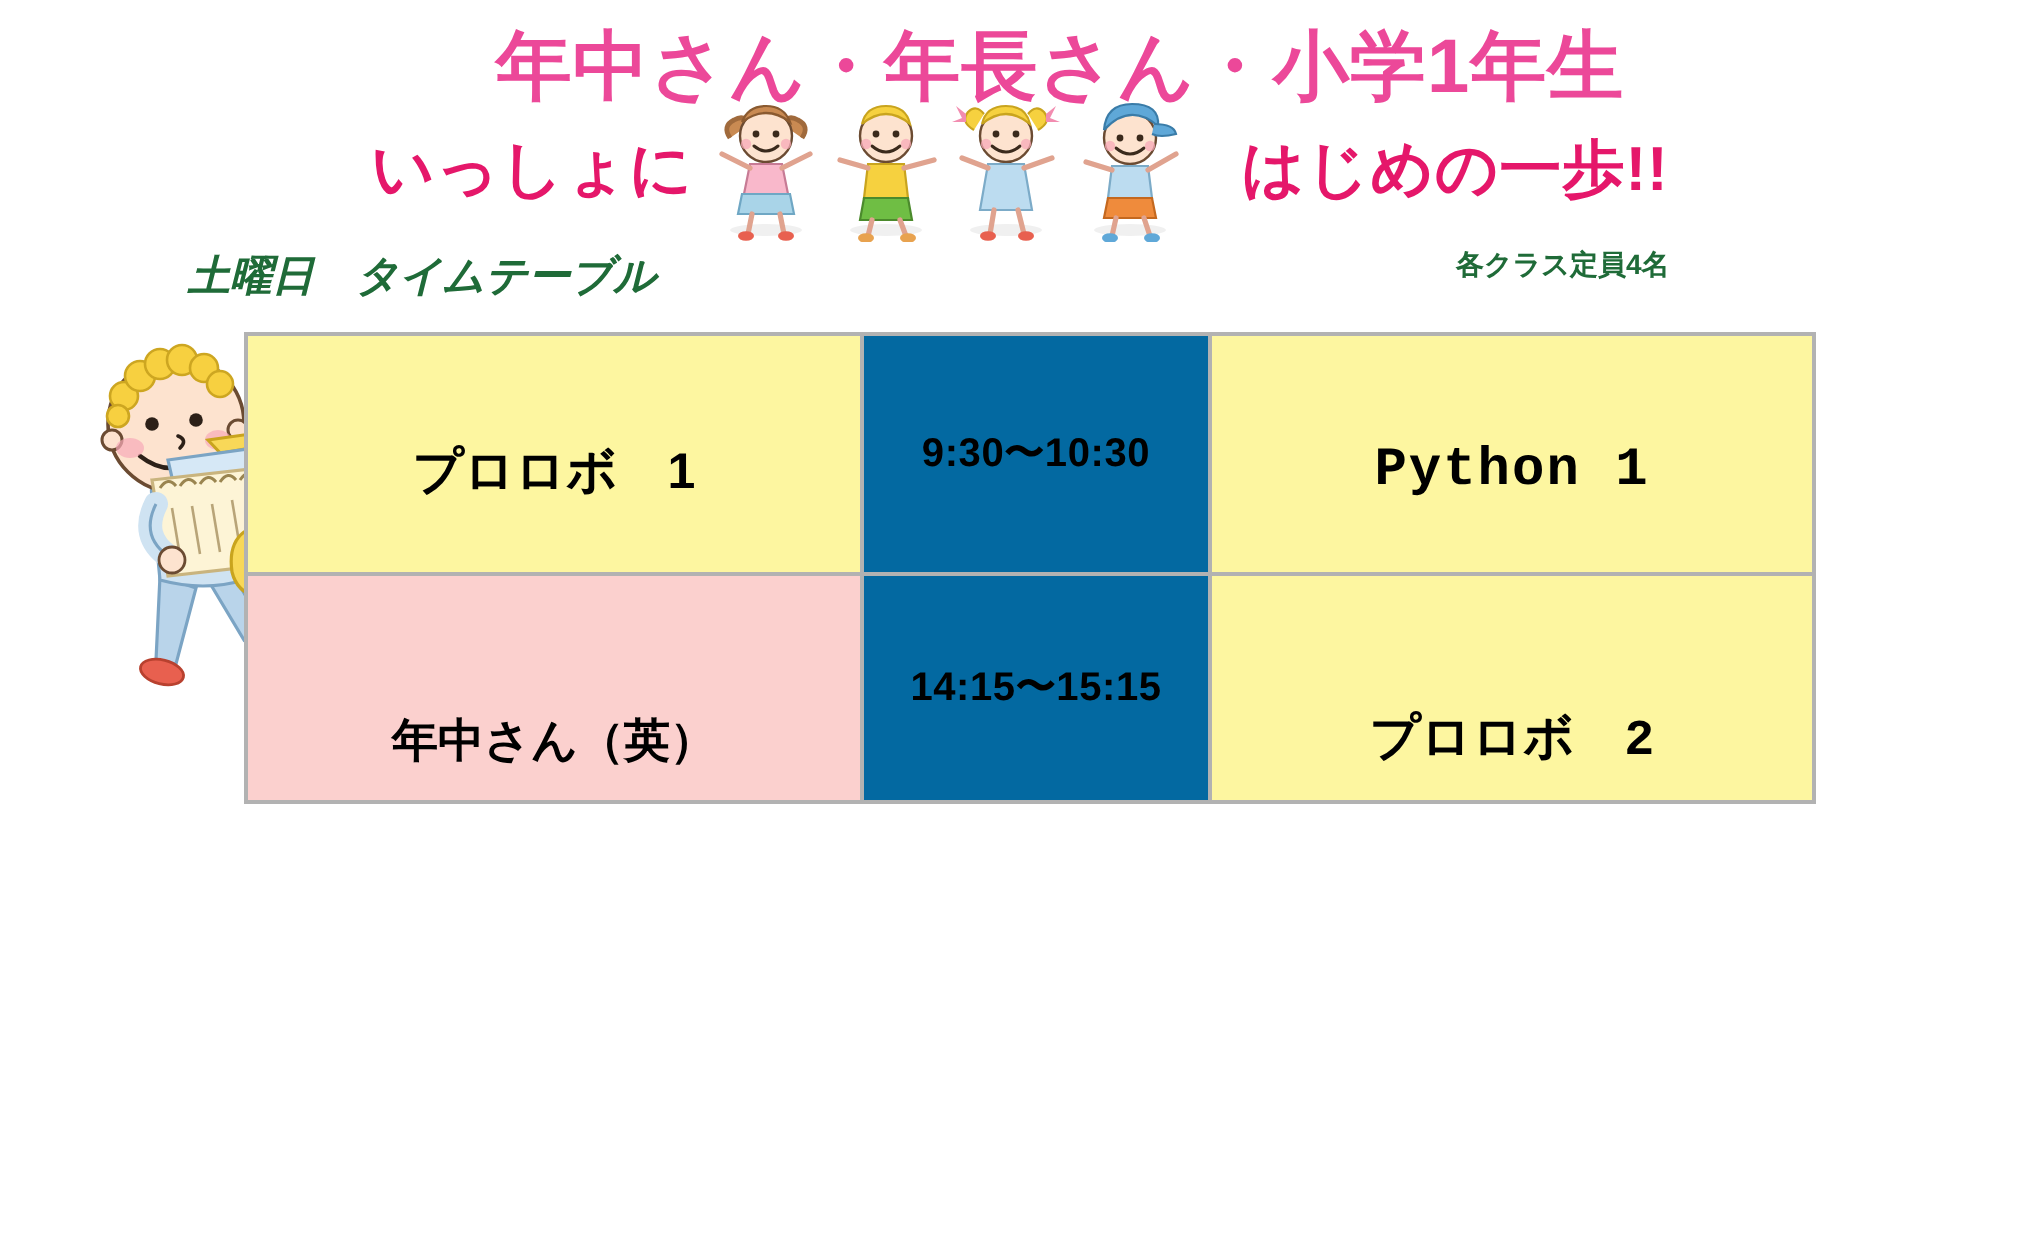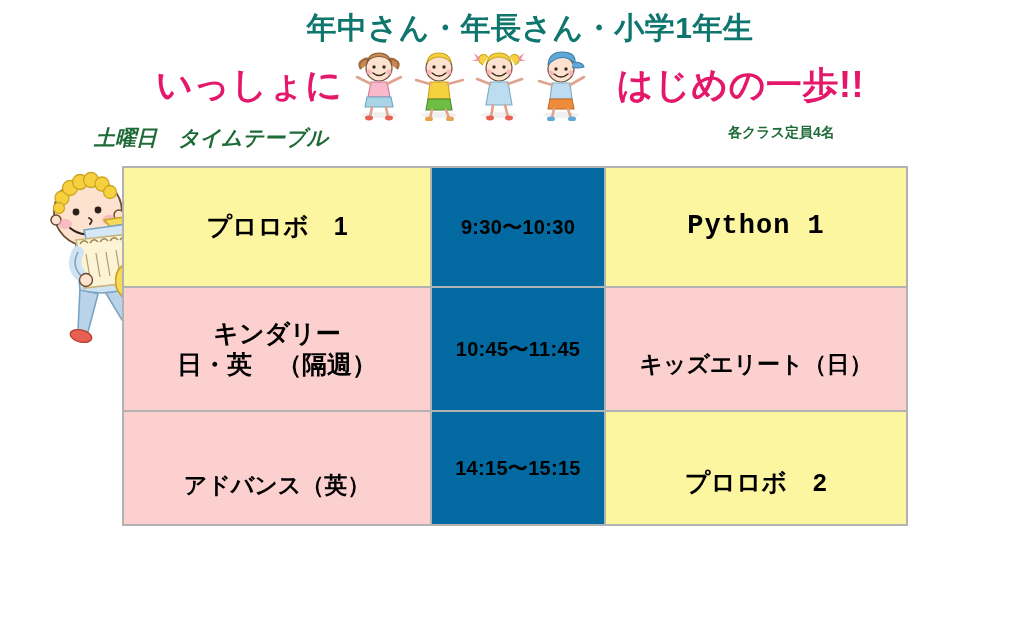--- a/index.html
+++ b/index.html
@@ -27,39 +27,39 @@
 
   
   .headline-1 {
     position: absolute;
     left: 0;
     top: 8px;
     width: 1020px;
     text-align: center;
     padding-left: 40px;
     box-sizing: border-box;
-    font-size: 30px;
+    font-size: 38px;
     font-weight: bold;
     letter-spacing: 0.5px;
-    color: #0f766e;
+    color: #ec4899;
     white-space: nowrap;
   }
   .headline-2-row {
     position: absolute;
     left: 0;
     top: 56px;
     width: 1020px;
     height: 58px;
     display: flex;
     align-items: center;
     justify-content: center;
     gap: 0px;
   }
   .headline-2 {
-    font-size: 36px;
+    font-size: 31px;
     font-weight: bold;
     color: #e5176a;
     white-space: nowrap;
     letter-spacing: 0.5px;
   }
   .kids-art {
     width: 262px;
     height: 72px;
     flex: 0 0 auto;
     margin: 0 6px;
@@ -101,21 +101,21 @@
 
   .cell-yellow { background: #fdf6a0; }
   .cell-pink   { background: #fbd0ce; }
   .cell-time   { background: #0369a1; color: #1a6b38; font-size: 20px; letter-spacing: 0.3px; }
 
   .r1 td { height: 118px; }
   .r2 td { height: 122px; }
   .r3 td { height: 118px; }
   .r4 td { height: 112px; }
 
-  .class-name { font-size: 25px; }
+  .class-name { font-size: 25px; margin-top: 19px; }
   .class-name.small { font-size: 23px; }
   .class-name.latin { font-size: 27px; letter-spacing: 1px; }
   .pad-down { padding-top: 34px; }
   .pad-down-sm { padding-top: 26px; }
 
   
   .mascot {
     position: absolute;
     left: 18px;
     top: 160px;
@@ -319,35 +319,25 @@
     <tr class="r1">
       <td class="col-left cell-yellow">
         <div class="class-name">プロロボ　1</div>
       </td>
       <td class="col-time cell-time">9:30〜10:30</td>
       <td class="col-right cell-yellow">
         <div class="class-name latin">Python  1</div>
       </td>
     </tr>
 
-    <tr class="r2">
-      <td class="col-left cell-pink">
-        <div class="class-name">キンダリー</div>
-        <div class="class-name">日・英　（隔週）</div>
-      </td>
-      <td class="col-time cell-time">10:45〜11:45</td>
-      <td class="col-right cell-pink">
-        <div class="class-name small pad-down">キッズエリート（日）</div>
-      </td>
-    </tr>
 
 
     <tr class="r4">
       <td class="col-left cell-pink">
-        <div class="class-name small pad-down">アドバンス（英）</div>
+        <div class="class-name small pad-down">年中さん（英）</div>
       </td>
       <td class="col-time cell-time">14:15〜15:15</td>
       <td class="col-right cell-yellow">
         <div class="class-name pad-down">プロロボ　2</div>
       </td>
     </tr>
   </tbody>
 </table>
 
 </body></html>

